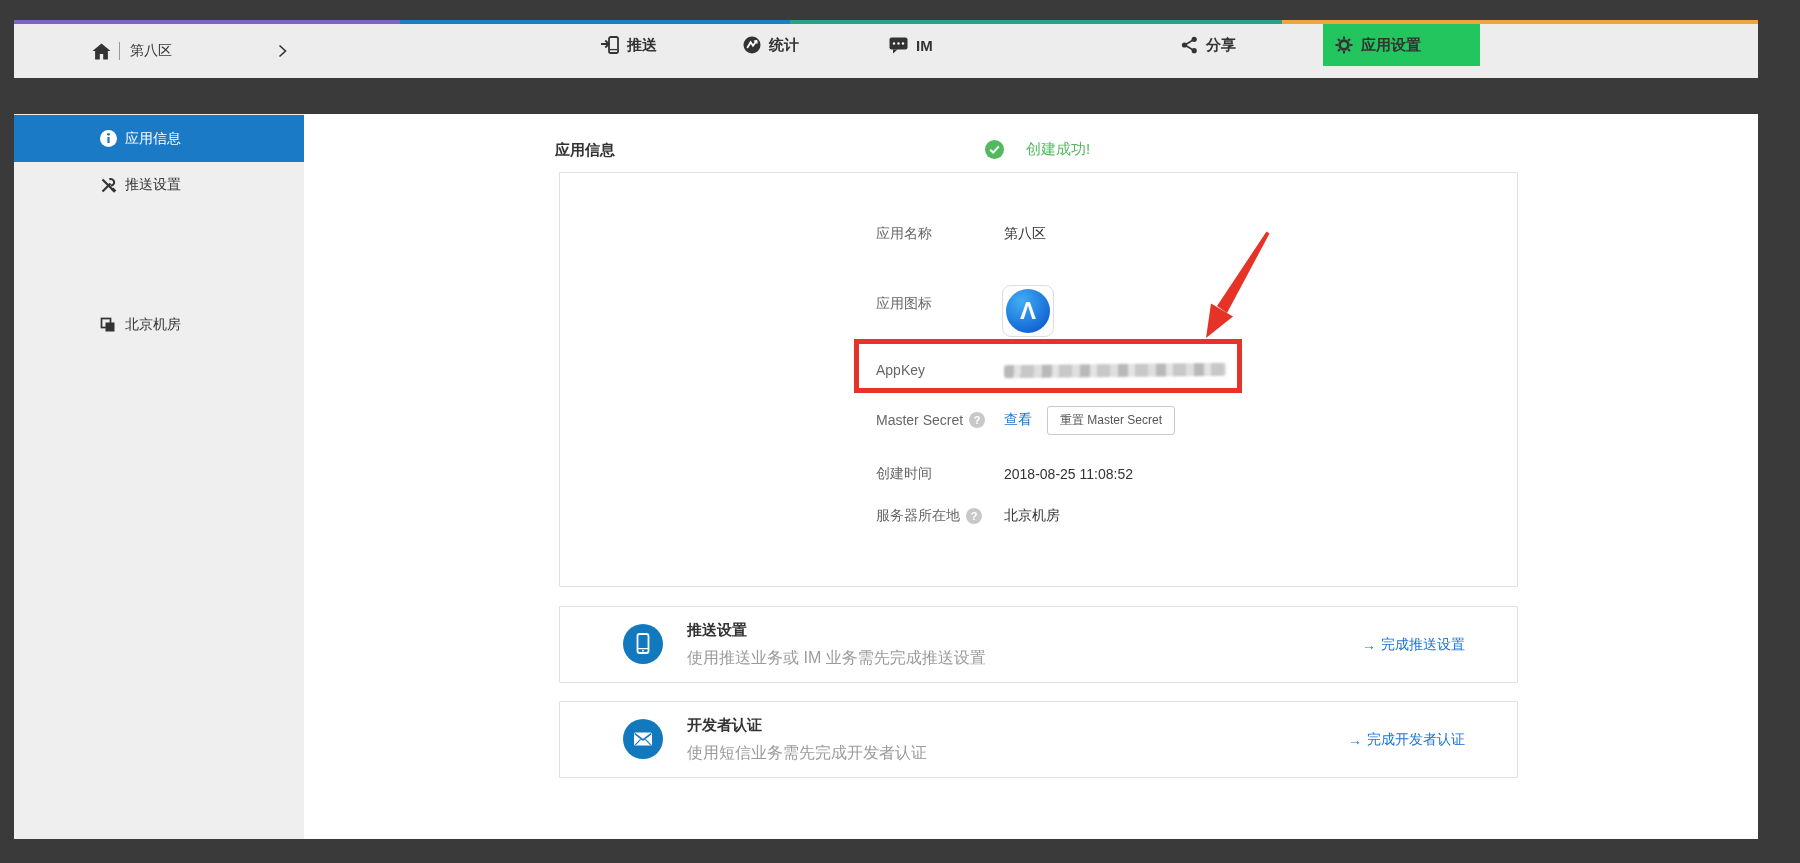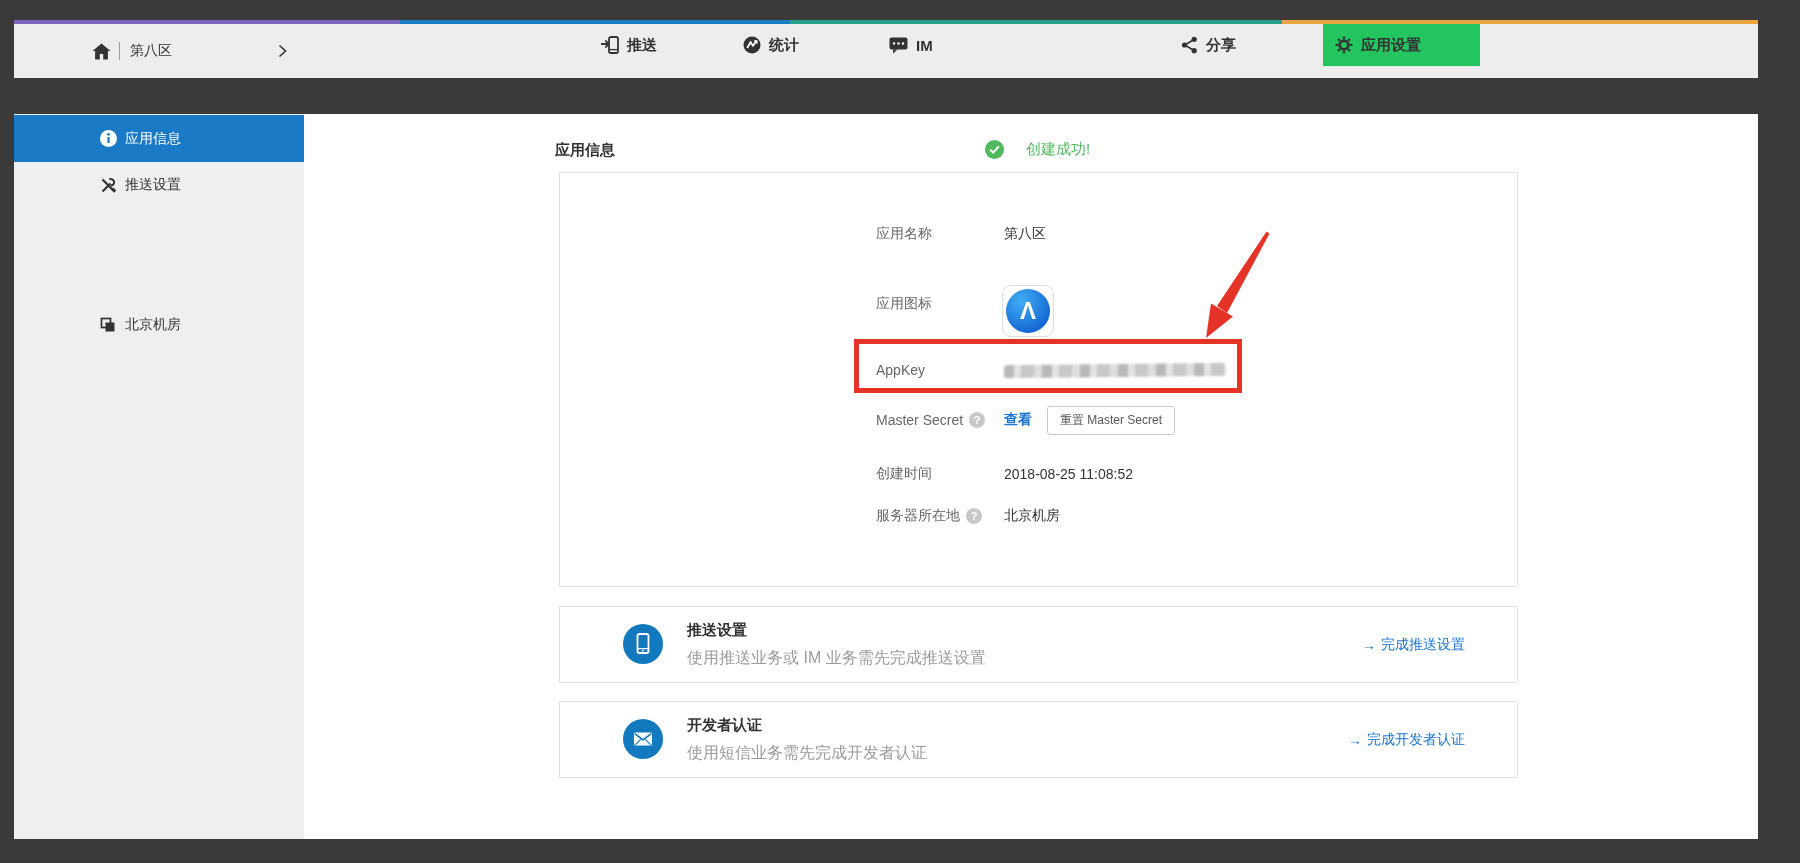--- a/index.html
+++ b/index.html
@@ -53,21 +53,21 @@
 
   .app-icon-box { position:absolute; left:442px; top:112px; width:50px; height:50px; border:1px solid #ddd; border-radius:9px; background:#fff; z-index:2; display:flex; align-items:center; justify-content:center; }
   .app-icon-circle { width:44px; height:44px; border-radius:50%; background:radial-gradient(circle at 35% 28%, #41aef5, #1266d3 75%); display:flex; align-items:center; justify-content:center; }
   .app-icon-glyph { color:#fff; font-size:24px; font-weight:bold; line-height:1; }
 
   .redbox { position:absolute; left:294px; top:166px; width:378px; height:44px; border:5px solid #e63328; background:#fff; z-index:1; }
   .appkey-smudge { width:222px; height:13px; border-radius:3px;
     background:repeating-linear-gradient(93deg,#b9b9b9 0 10px,#e3e3e3 10px 17px,#c8c8c8 17px 30px,#dedede 30px 38px);
     filter:blur(1.3px); transform:rotate(-0.6deg); }
 
-  .view-link { color:#1a75d2; font-weight:bold; cursor:pointer; }
+  .view-link { color:#1a75d2; font-weight:normal; cursor:pointer; }
   .reset-btn { margin-left:15px; height:27px; padding:0 12px; background:#fff; border:1px solid #c9c9c9; border-radius:3px; color:#555; font-size:12px; font-family:inherit; cursor:pointer; }
 
   
   .setup-card { height:75px; }
   .card-circle { position:absolute; left:63px; top:17px; width:40px; height:40px; }
   .card-title { position:absolute; left:127px; top:14px; font-size:15px; font-weight:bold; color:#333; }
   .card-desc  { position:absolute; left:127px; top:41px; font-size:16px; color:#9b9b9b; }
   .card-link  { position:absolute; right:52px; top:0; height:100%; display:flex; align-items:center; gap:5px; color:#1a75d2; font-size:14px; cursor:pointer; }
 
   .arrow-overlay { position:absolute; left:0; top:0; width:1800px; height:863px; pointer-events:none; z-index:5; }

